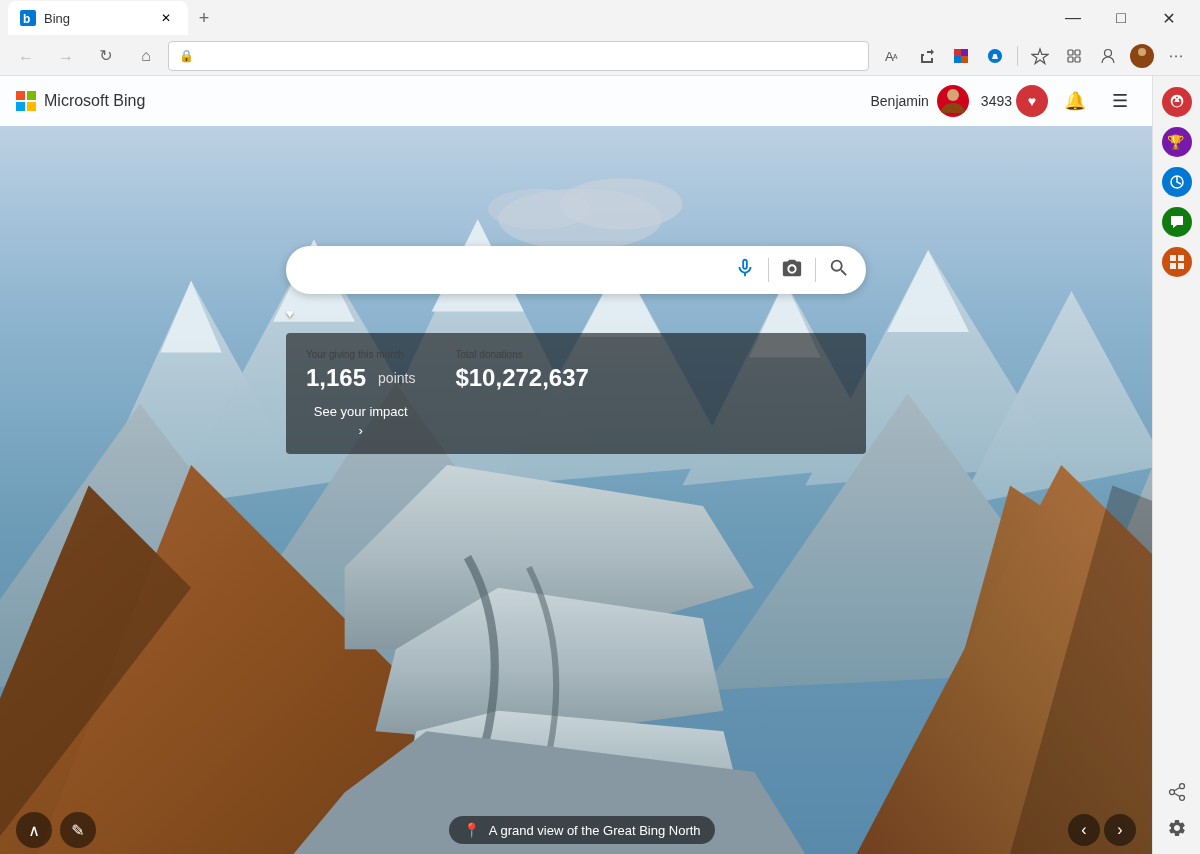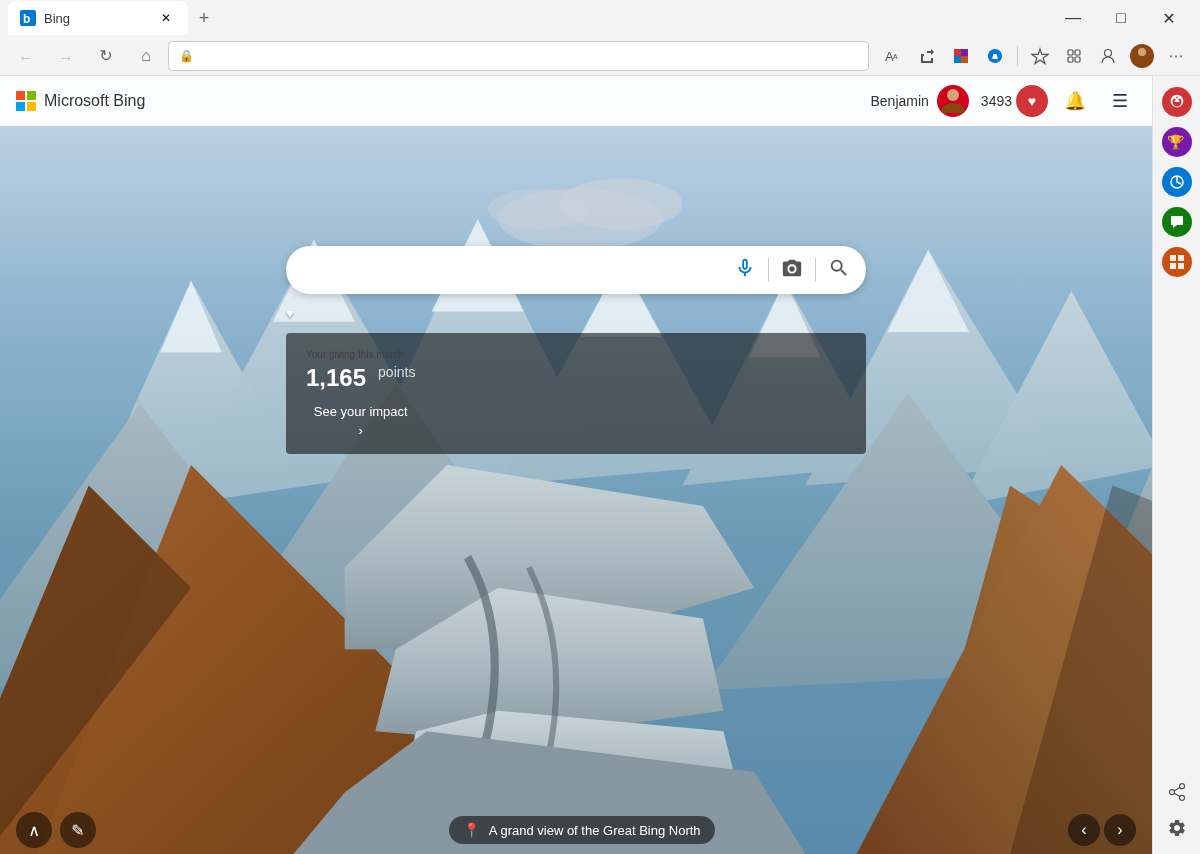--- a/index.html
+++ b/index.html
@@ -321,29 +321,33 @@
           </div>
         </div>
 
         <div style="width:580px; margin-top:12px;">
           <div class="supporting-line">
             <span>♥</span>
           </div>
           <div class="giving-stats">
             <div class="stat-block">
               <span class="stat-label">Your giving this month</span>
-              <div style="display:flex;align-items:flex-start;gap:6px;">
+              <div style="display:flex;align-items:center;gap:6px;">
                 <span class="stat-value">1,165</span>
                 <span class="stat-unit">points</span>
               </div>
               <a class="see-impact-link">
                 <span>See your impact</span>
                 <span>›</span>
               </a>
             </div>
+            <div class="stat-block">
+              <span class="stat-label">Total donations</span>
+              <span class="stat-value">$10,272,637</span>
+            </div>
           </div>
         </div>
       </div>
 
       <div class="bottom-bar">
         <div class="bottom-left">
           <button class="bottom-btn">∧</button>
           <button class="bottom-btn">✎</button>
         </div>
         <div class="bottom-center">

